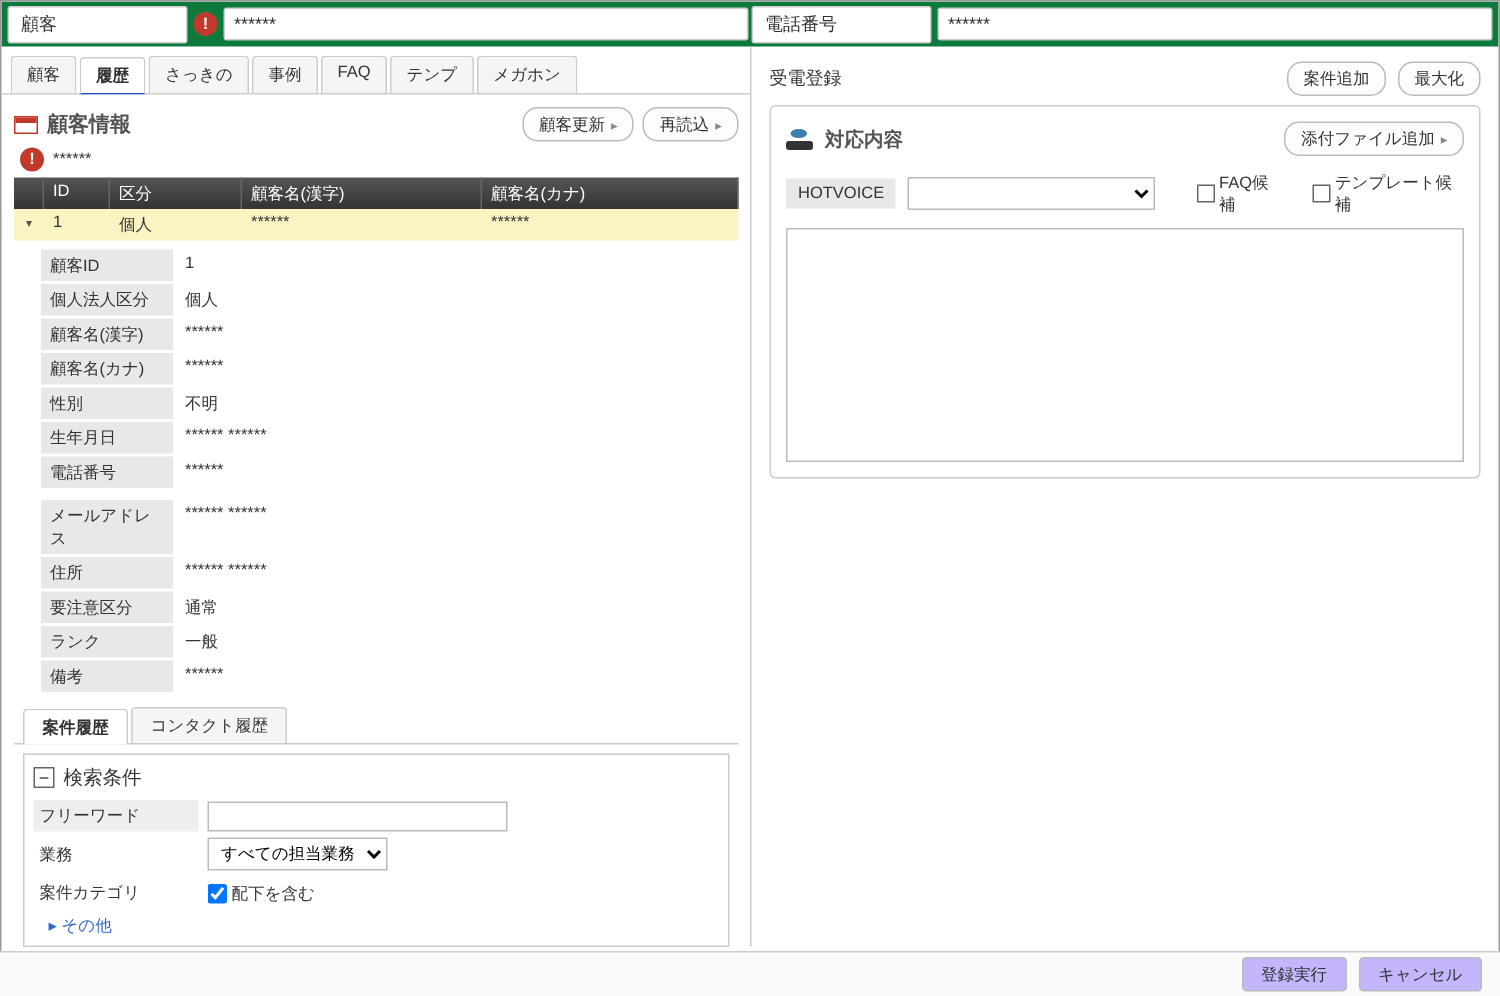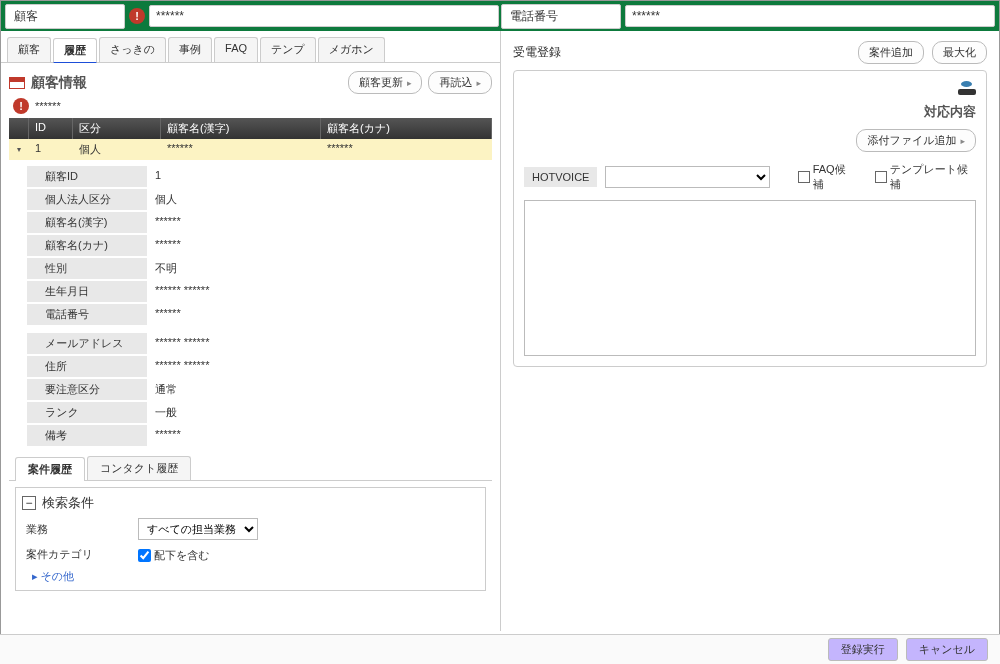--- a/index.html
+++ b/index.html
@@ -35,21 +35,21 @@
   .grid-row div { padding: 3px 6px; }
   .col-exp { width: 20px; text-align: center; }
   .col-id { width: 44px; }
   .col-cat { width: 88px; }
   .col-kanji { width: 160px; }
   .col-kana { flex: 1; }
   .caret-down { font-size: 8px; color: #555; }
   
   .detail-rows { margin: 6px 0 10px 18px; }
   .detail-row { display: flex; margin-bottom: 2px; }
-  .detail-label { width: 120px; background: #e8e8e8; padding: 3px 18px; font-size: 11px; }
+  .detail-label { width: 88px; background: #e8e8e8; padding: 3px 6px; font-size: 11px; }
   .detail-value { padding: 3px 8px; font-size: 11px; }
   
   .sub-tabs { display: flex; border-bottom: 1px solid #ccc; padding: 0 6px; }
   .sub-tab { padding: 4px 12px; border: 1px solid #ccc; border-bottom: none; background: #f5f5f5; cursor: pointer; border-radius: 3px 3px 0 0; margin-right: 2px; font-size: 11px; }
   .sub-tab.active { background: #fff; position: relative; top: 1px; font-weight: bold; }
   
   .search-box { border: 1px solid #ccc; margin: 6px; padding: 6px; }
   .search-title { display: flex; align-items: center; gap: 6px; font-size: 13px; margin-bottom: 6px; }
   .collapse-icon { width: 14px; height: 14px; border: 1px solid #666; display: inline-flex; align-items: center; justify-content: center; font-size: 12px; line-height: 1; }
   .search-row { display: flex; align-items: center; margin-bottom: 4px; gap: 6px; }
@@ -57,21 +57,21 @@
   .search-label.grey { background: #eee; }
   .text-input { border: 1px solid #bbb; padding: 2px 4px; font-size: 11px; height: 20px; }
   .select { border: 1px solid #bbb; padding: 2px 4px; font-size: 11px; height: 22px; background: #fff; }
   .link { color: #3366cc; text-decoration: underline; cursor: pointer; font-size: 11px; }
   .other-link { color: #3366cc; font-size: 11px; margin-left: 10px; }
   .checkbox-label { display: inline-flex; align-items: center; gap: 3px; font-size: 11px; }
   
   .right-header { display: flex; align-items: center; padding: 10px 12px 6px 12px; gap: 8px; }
   .right-title { font-size: 12px; flex: 1; }
   .right-body { border: 1px solid #ccc; margin: 0 12px 12px 12px; border-radius: 4px; padding: 10px; }
-  .resp-header { display: flex; align-items: flex-end; gap: 8px; margin-bottom: 10px; flex-direction: column; }
+  .resp-header { display: flex; align-items: center; gap: 8px; margin-bottom: 10px; }
   .resp-icon { width: 18px; height: 14px; display: inline-block; position: relative; }
   .resp-icon::before { content: ""; position: absolute; top: 0; left: 3px; width: 11px; height: 6px; border-radius: 50%; background: #3a7fb0; }
   .resp-icon::after { content: ""; position: absolute; bottom: 0; left: 0; width: 18px; height: 6px; background: #333; border-radius: 2px; }
   .resp-title { font-size: 13px; color: #555; font-weight: bold; flex: 1; }
   
   .hotvoice-row { display: flex; align-items: center; gap: 8px; margin-bottom: 8px; }
   .hotvoice-label { background: #e8e8e8; padding: 4px 8px; font-size: 11px; }
   .hotvoice-select { border: 1px solid #bbb; width: 170px; height: 22px; background: #fff; }
   .chk { display: inline-flex; align-items: center; gap: 3px; font-size: 11px; margin-left: 12px; }
   .chk-box { width: 12px; height: 12px; border: 1px solid #666; display: inline-block; }
@@ -191,20 +191,24 @@
       <div class="sub-tabs">
         <div class="sub-tab active">案件履歴</div>
         <div class="sub-tab">コンタクト履歴</div>
       </div>
       <div class="search-box">
         <div class="search-title">
           <span class="collapse-icon">−</span>
           <span>検索条件</span>
         </div>
         <div class="search-row">
+          <div class="search-label grey">フリーワード</div>
+          <input class="text-input" style="width: 200px;">
+        </div>
+        <div class="search-row">
           <div class="search-label">業務</div>
           <select class="select"><option>すべての担当業務</option></select>
         </div>
         <div class="search-row" style="align-items:center">
           <div class="search-label">案件カテゴリ</div>
           <div>
             <label class="checkbox-label" style="margin-top:4px">
               <input type="checkbox" checked="" style="">
               <span>配下を含む</span>
             </label>

